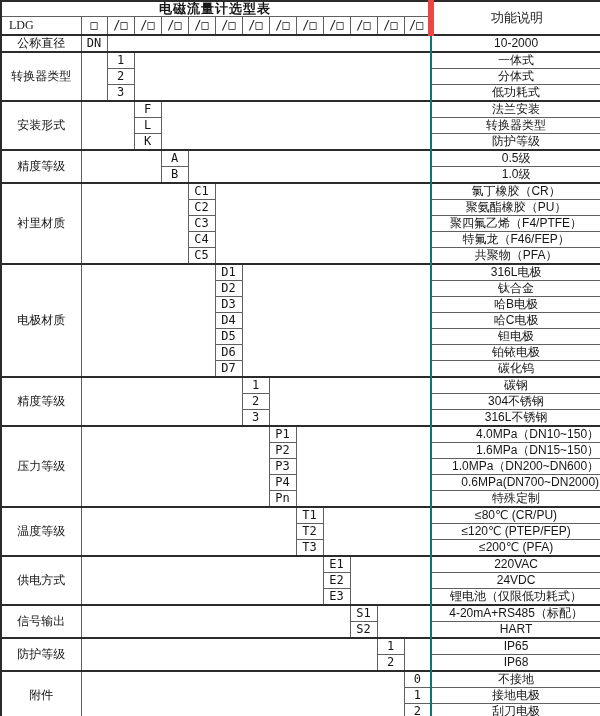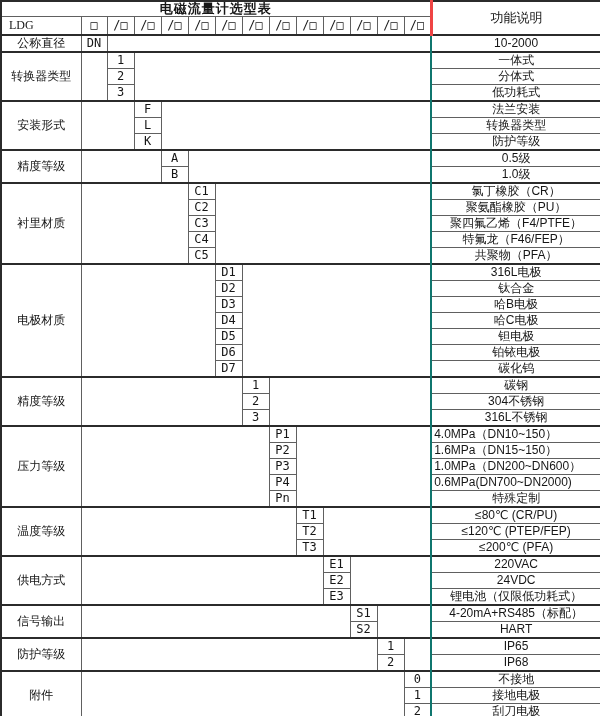--- a/index.html
+++ b/index.html
@@ -17,23 +17,23 @@
     font-size:12px;
     line-height:1.1;
     text-align:center;
     white-space:nowrap;
     overflow:hidden;
     color:#161616;
   }
   tr.title-row td{height:14px;}
   tr.code-row td{height:17px;}
   td.title{font-size:13px;font-weight:bold;letter-spacing:1px;}
-  td.fnhead{font-size:13px;border-left:3px solid #ef4444;}
+  td.fnhead{font-size:13px;border-left:6px solid #ef4444;}
   td.desc{border-left:2px solid #0f766e;font-size:12px;}
-  td.desc.left{text-align:left;padding-left:2px;}
+  td.desc.left{text-align:right;padding-left:2px;}
   td.label{font-size:12px;}
   td.ldg{text-align:left;padding-left:7px;font-family:Liberation Serif, serif;}
   td.code{font-family:"DejaVu Sans Mono",monospace;font-size:12px;}
   td.gap{border-left:1px solid #606060;border-right:1px solid #606060;}
   tr.gtop > td{border-top:2px solid #2b2b2b;}
   tbody td{height:15px;}
 </style>
 </head>
 <body>
 

